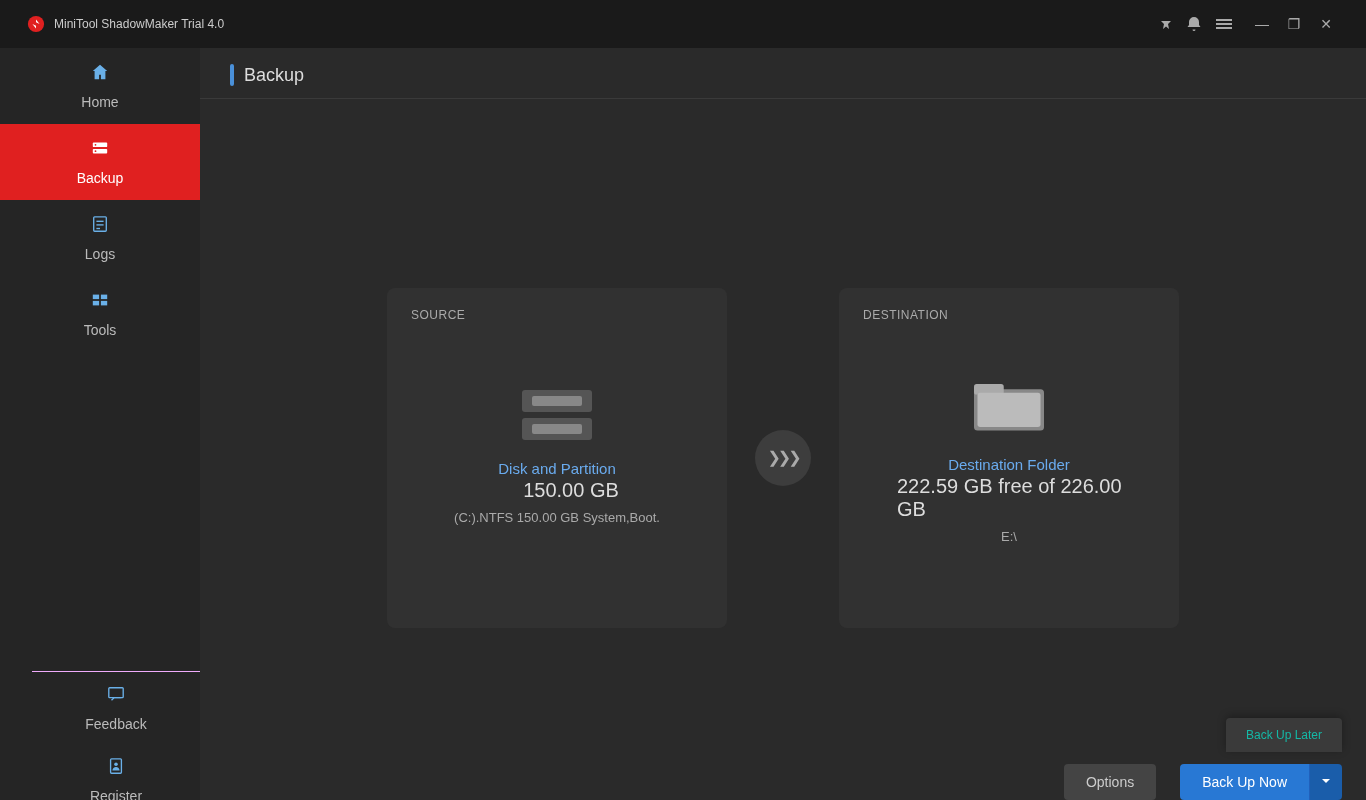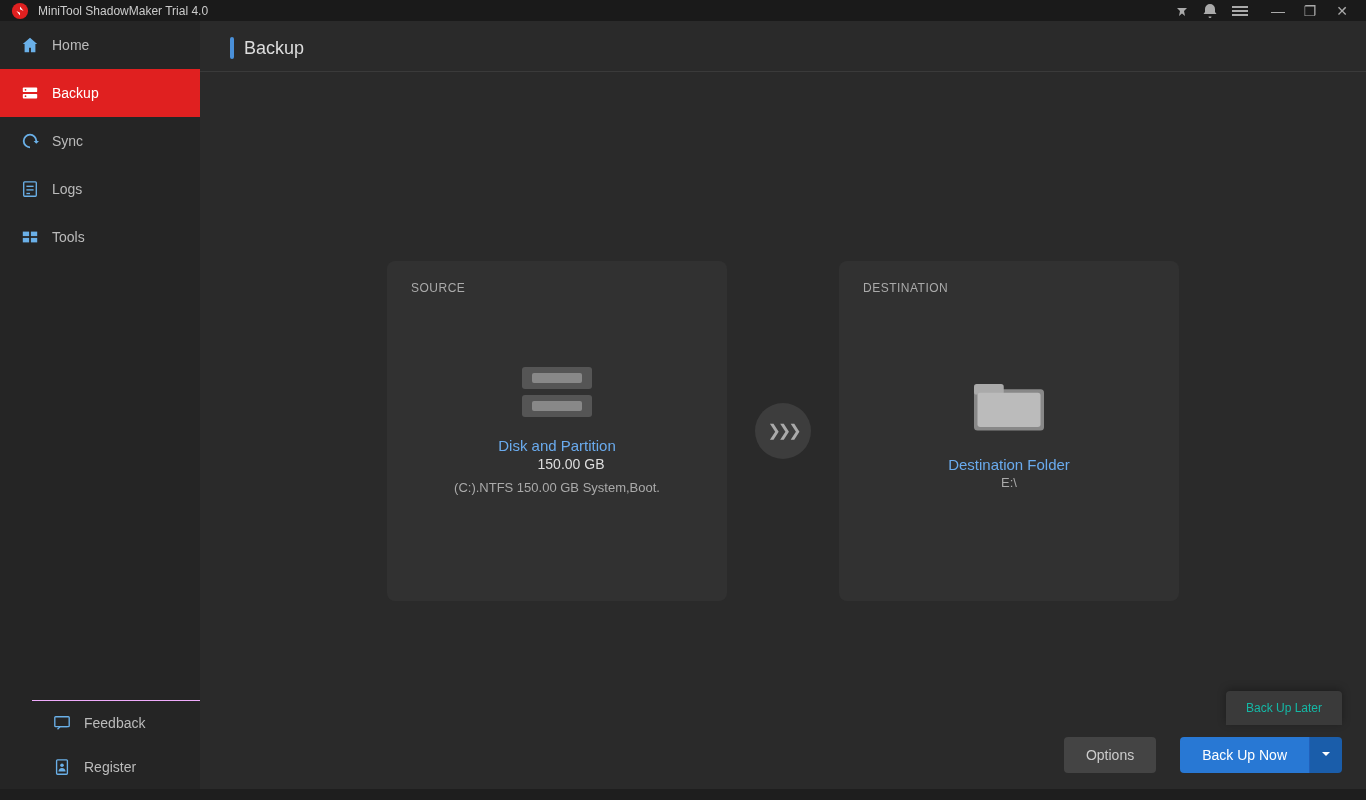--- a/index.html
+++ b/index.html
@@ -8,25 +8,25 @@
       height: 800px;
       background: #1e1e1e;
       font-family: 'Segoe UI', Arial, sans-serif;
       overflow: hidden;
       color: #ccc;
     }
 
     
     #title-bar {
       width: 100%;
-      height: 21px;
+      height: 48px;
       background: #1a1a1a;
       display: flex;
       align-items: center;
-      padding: 0 10px;
+      padding: 0 26px;
       position: relative;
     }
     #title-bar .app-icon {
       width: 20px;
       height: 20px;
       margin-right: 8px;
       display: flex;
       align-items: center;
       justify-content: center;
     }
@@ -86,20 +86,21 @@
       flex-shrink: 0;
     }
     .nav-item {
       display: flex;
       align-items: center;
       padding: 14px 20px;
       cursor: pointer;
       color: #bbb;
       font-size: 14px;
       gap: 12px;
+      flex-direction: column;
     }
     .nav-item.active {
       background: #e02020;
       color: #fff;
     }
     .nav-icon {
       width: 20px;
       height: 20px;
       display: flex;
       align-items: center;
@@ -190,21 +191,21 @@
 
     .card-title {
       color: #6aabee;
       font-size: 15px;
       margin-bottom: 2px;
       text-align: center;
     }
 
     .card-size {
       color: #ddd;
-      font-size: 14px;
+      font-size: 20px;
       font-weight: 500;
       margin-bottom: 8px;
       margin-left: 28px;
     }
 
     .card-info {
       color: #aaa;
       font-size: 13px;
       text-align: center;
     }
@@ -379,28 +380,20 @@
         <svg viewBox="0 0 20 20" fill="white">
             <rect x="2" y="4" width="16" height="5" rx="1"></rect>
             <rect x="2" y="11" width="16" height="5" rx="1"></rect>
             <circle cx="5" cy="6.5" r="1" fill="#e02020"></circle>
             <circle cx="5" cy="13.5" r="1" fill="#e02020"></circle>
           </svg>
       </div>
       <span>Backup</span>
     </div>
 
-    <div class="nav-item">
-      <div class="nav-icon">
-        <svg viewBox="0 0 20 20" fill="#6ab0e8">
-            <path d="M4 10a6 6 0 0112 0h-2l3 3 3-3h-2a8 8 0 10-8 8v-2a6 6 0 01-6-6z"></path>
-          </svg>
-      </div>
-      <span>Sync</span>
-    </div>
 
 
 
     <div class="nav-item">
       <div class="nav-icon">
         <svg viewBox="0 0 20 20" fill="#6ab0e8">
             <rect x="3" y="2" width="14" height="16" rx="1" fill="none" stroke="#6ab0e8" stroke-width="1.5"></rect>
             <line x1="6" y1="7" x2="14" y2="7" stroke="#6ab0e8" stroke-width="1.5"></line>
             <line x1="6" y1="11" x2="14" y2="11" stroke="#6ab0e8" stroke-width="1.5"></line>
             <line x1="6" y1="15" x2="10" y2="15" stroke="#6ab0e8" stroke-width="1.5"></line>
@@ -483,20 +476,21 @@
 
         <div class="card-icon">
           <svg class="folder-icon-svg" viewBox="0 0 80 65">
             <rect x="0" y="18" width="80" height="47" rx="4" fill="#888"></rect>
             <rect x="0" y="12" width="34" height="12" rx="3" fill="#aaa"></rect>
             <rect x="4" y="22" width="72" height="39" rx="3" fill="#bbb"></rect>
           </svg>
         </div>
 
         <span class="card-title">Destination Folder</span>
+        <span class="card-size">222.59 GB free of 226.00 GB</span>
         <span class="card-info">E:\</span>
       </div>
 
     </div>
 
     <div id="backup-later-popup">
       <span>Back Up Later</span>
     </div>
 
     <div id="bottom-bar">

